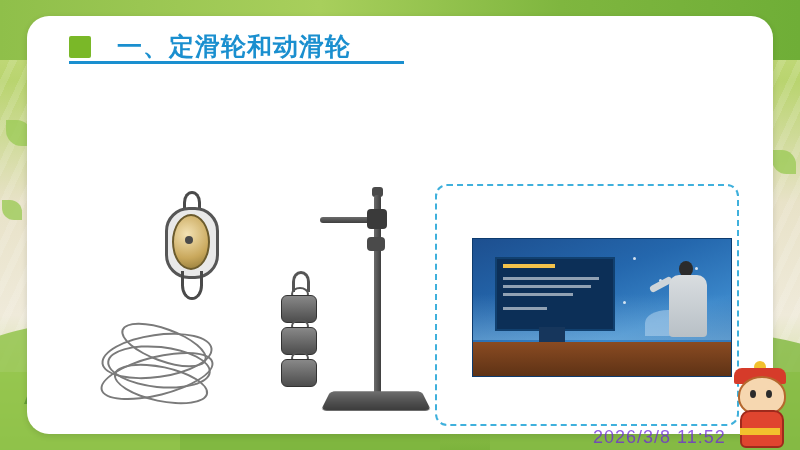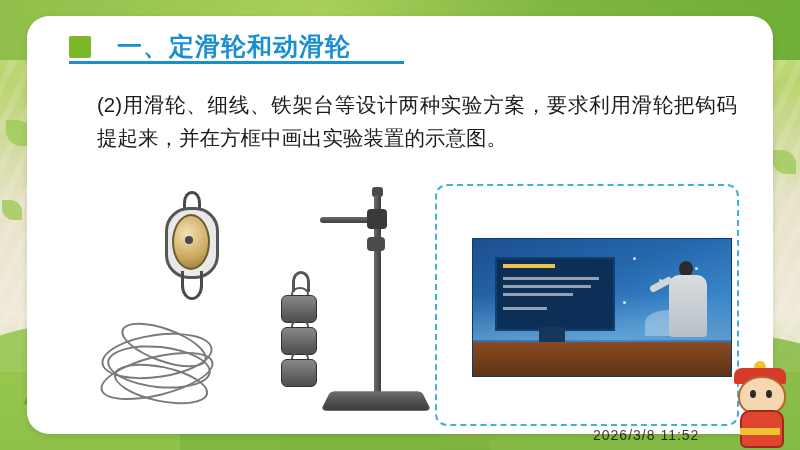--- a/index.html
+++ b/index.html
@@ -188,21 +188,21 @@
   }
   .photo .person-arm{
     position:absolute;right:58px;top:42px;width:24px;height:7px;border-radius:4px;
     background:#cfd5d9;transform:rotate(-28deg);
   }
   .photo .star{
     position:absolute;width:3px;height:3px;background:rgba(255,255,255,.8);border-radius:50%;
   }
   
   .watermark{
-    position:absolute;left:566px;top:411px;font-size:14px;color:#000000;opacity:.75;
+    position:absolute;left:566px;top:411px;font-size:18px;color:#6d28d9;opacity:.75;
     letter-spacing:1px;white-space:nowrap;
   }
   
   .mascot{
     position:absolute;right:8px;bottom:2px;width:62px;height:78px;
   }
   .mascot .m-head{
     position:absolute;left:8px;top:6px;width:44px;height:36px;border-radius:50% 50% 45% 45%;
     background:#f6d7b0;border:2px solid #b5682e;
   }
@@ -243,21 +243,20 @@
 </div>
 
 <div class="card">
 
   <div class="title-row">
     <div class="title-square"></div>
     <div class="title-text">一、定滑轮和动滑轮</div>
   </div>
   <div class="title-rule"></div>
 
-  <div class="body-text">(2)用滑轮、细线、铁架台等设计两种实验方案，要求利用滑轮把钩码提起来，并在方框中画出实验装置的示意图。</div>
 
   <div class="apparatus">
 
     <div class="pulley">
       <div class="hook-top"></div>
       <div class="frame"></div>
       <div class="wheel"></div>
       <div class="axle"></div>
       <div class="hook-bot"></div>
     </div>

